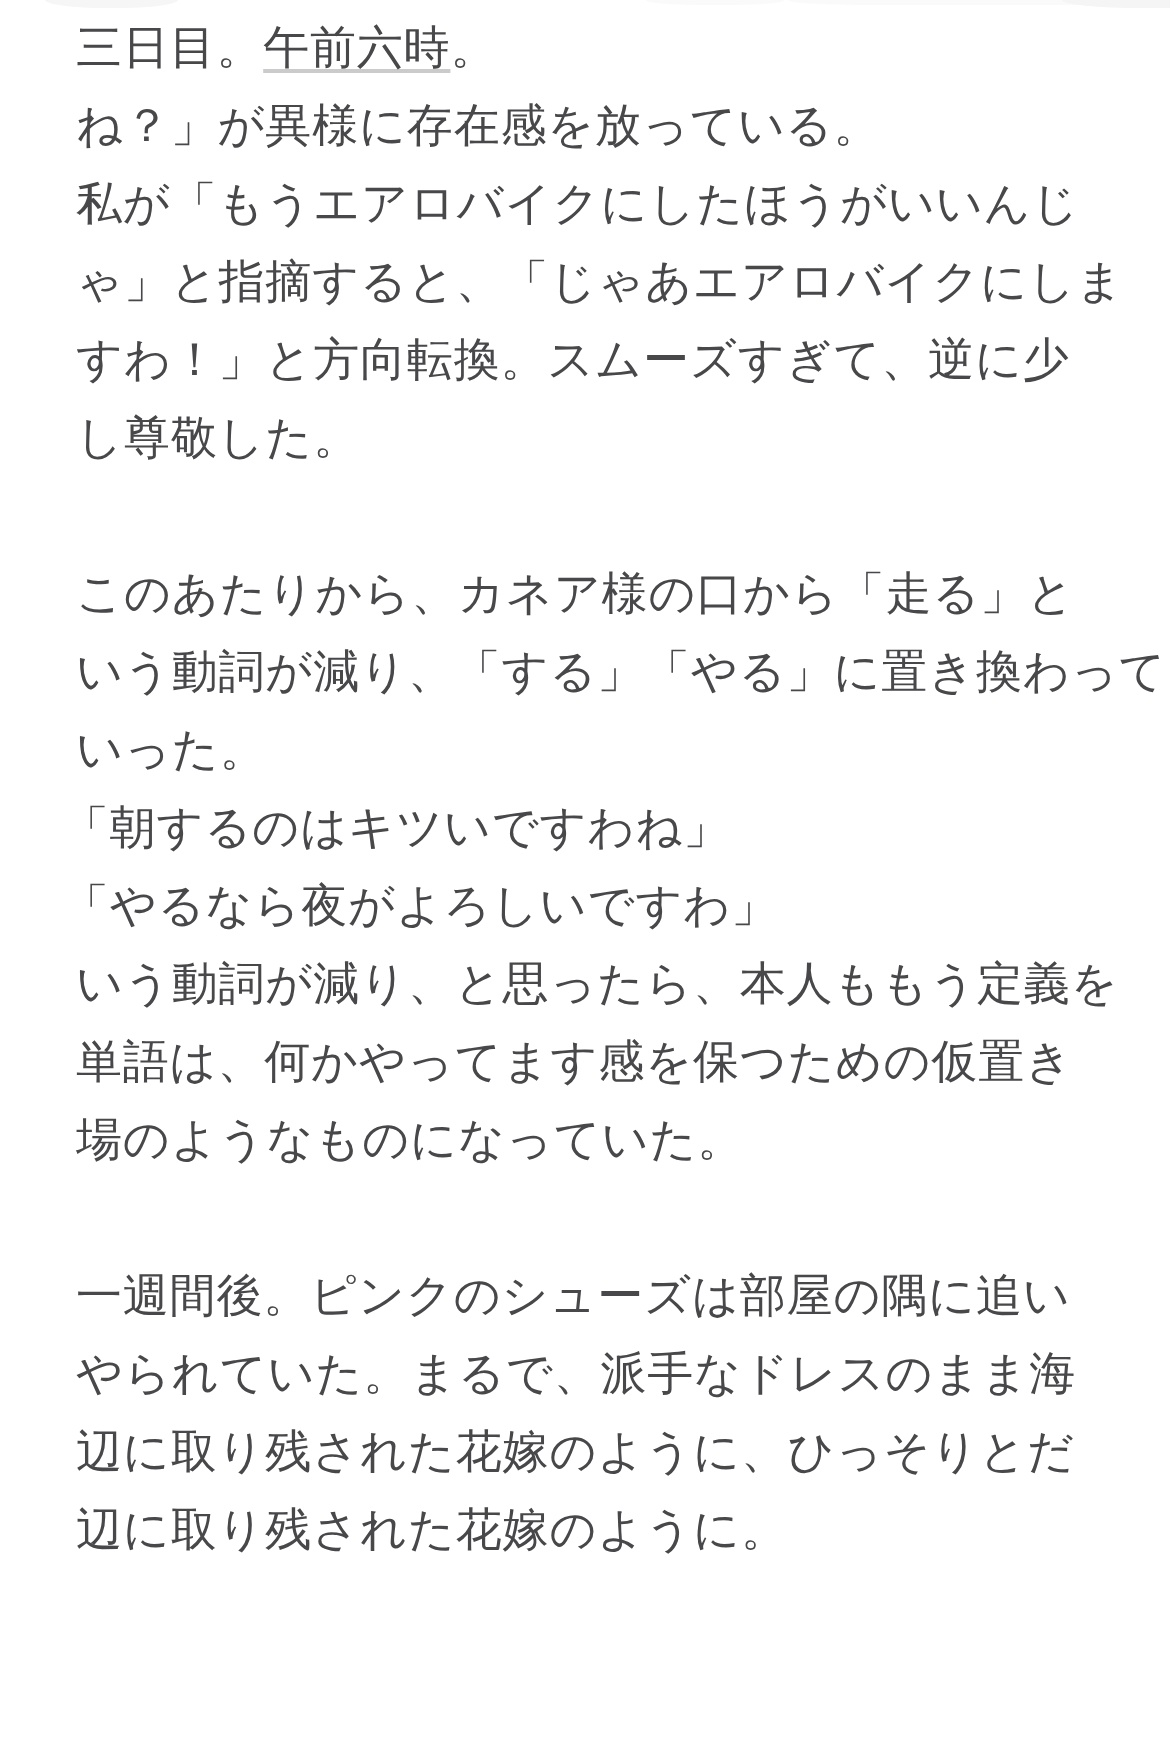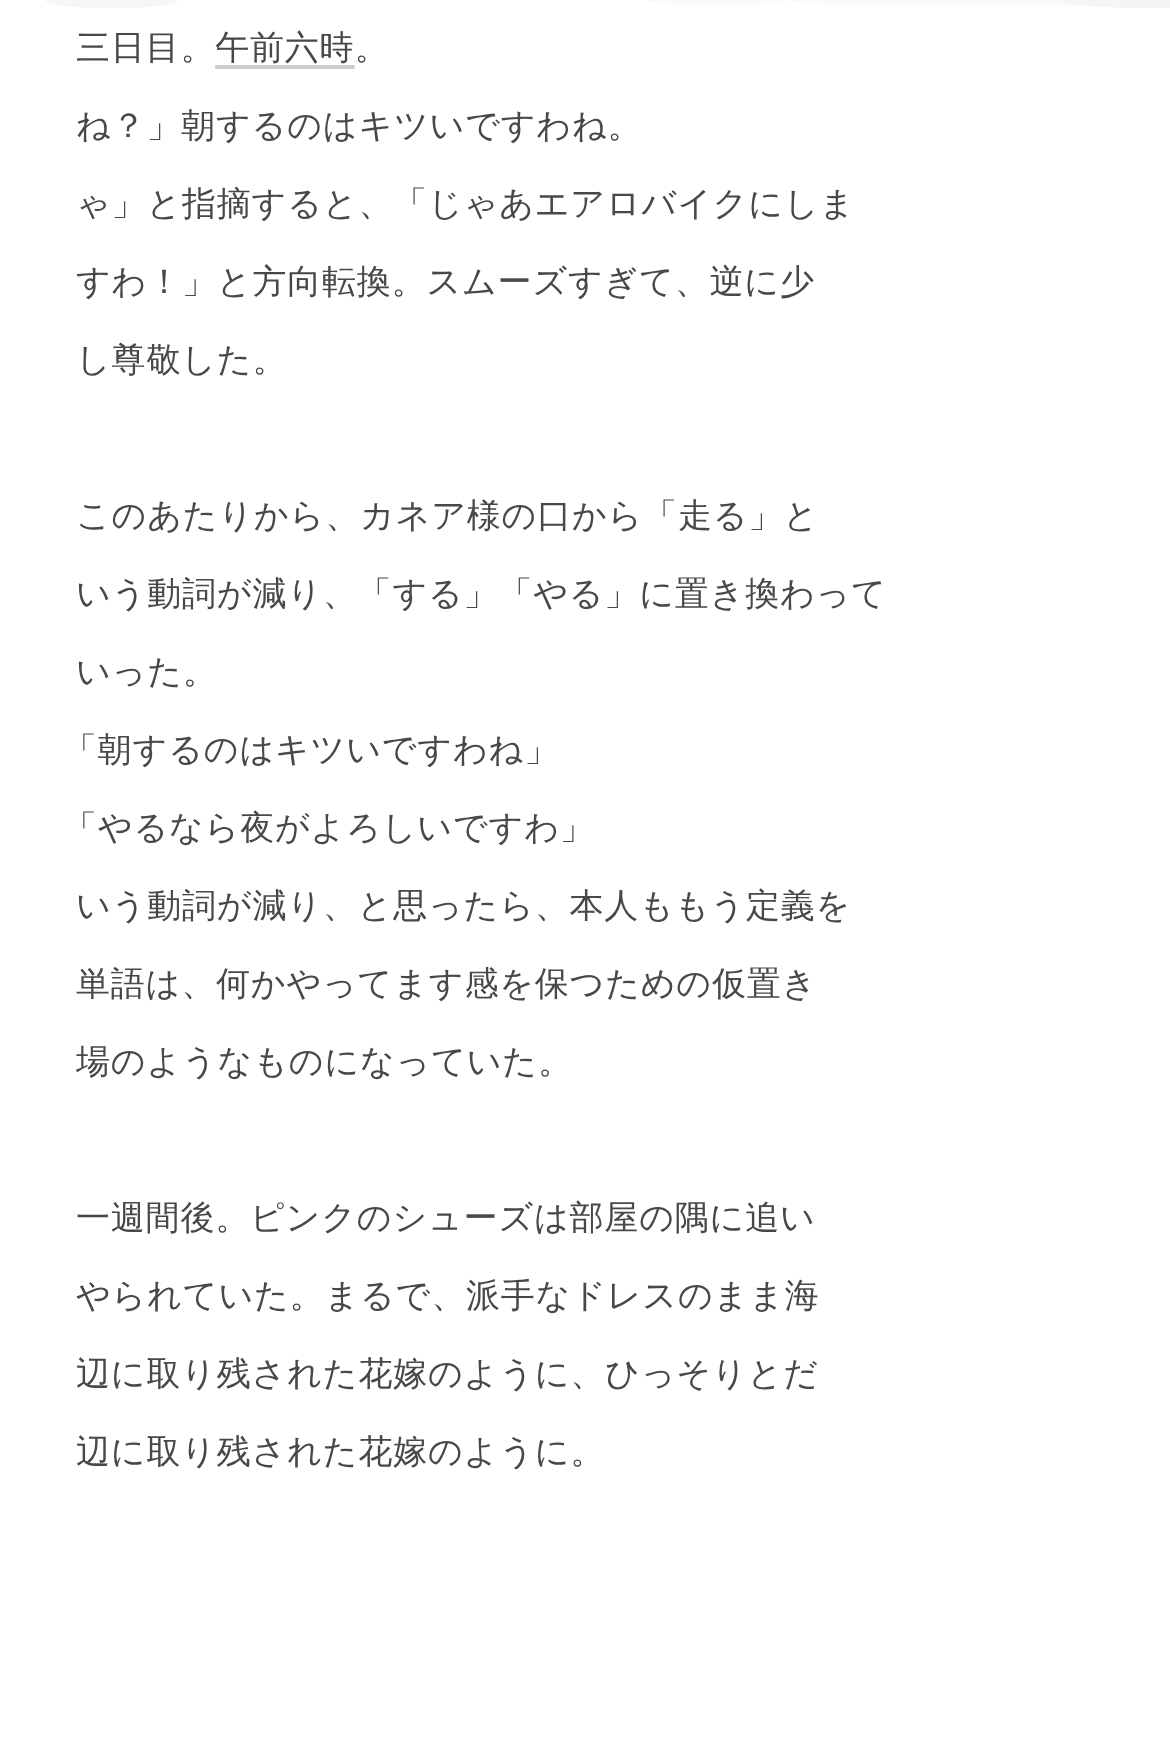--- a/index.html
+++ b/index.html
@@ -38,21 +38,21 @@
     left: 1062px; width: 108px; height: 8px;
     background: #f5f5f5;
     border-radius: 0 0 0 90px / 0 0 0 9px;
   }
   .text-block {
     position: absolute;
     left: 76px;
     top: 8px;
     width: 1024px;
     color: #48484b;
-    font-size: 34px;
+    font-size: 46px;
     letter-spacing: 0.8px;
   }
   .line {
     height: 78px;
     line-height: 78px;
     white-space: nowrap;
   }
   
   .line.hang {
     margin-left: -13px;
@@ -70,21 +70,22 @@
 </head>
 <body>
 
 <div class="cutoff cutoff-a"></div>
 <div class="cutoff cutoff-b"></div>
 <div class="cutoff cutoff-c"></div>
 <div class="cutoff cutoff-d"></div>
 
 <div class="text-block" id="article">
     <div class="line"><span class="seg">三日目。</span><span class="u">午前六時</span><span class="seg">。</span></div>
-    <div class="line"><span class="seg">ね？」朝するのはキツいですわね。</span></div>
+    <div class="line"><span class="seg">ね？」が異様に存在感を放っている。</span></div>
+    <div class="line"><span class="seg">私が「もうエアロバイクにしたほうがいいんじ</span></div>
     <div class="line"><span class="seg">ゃ」と指摘すると、「じゃあエアロバイクにしま</span></div>
     <div class="line"><span class="seg">すわ！」と方向転換。スムーズすぎて、逆に少</span></div>
     <div class="line"><span class="seg">し尊敬した。</span></div>
     <div class="line"></div>
     <div class="line"><span class="seg">このあたりから、カネア様の口から「走る」と</span></div>
     <div class="line"><span class="seg">いう動詞が減り、「する」「やる」に置き換わって</span></div>
     <div class="line"><span class="seg">いった。</span></div>
     <div class="line hang"><span class="seg">「朝するのはキツいですわね」</span></div>
     <div class="line hang"><span class="seg">「やるなら夜がよろしいですわ」</span></div>
     <div class="line"><span class="seg">いう動詞が減り、と思ったら、本人ももう定義を</span></div>

